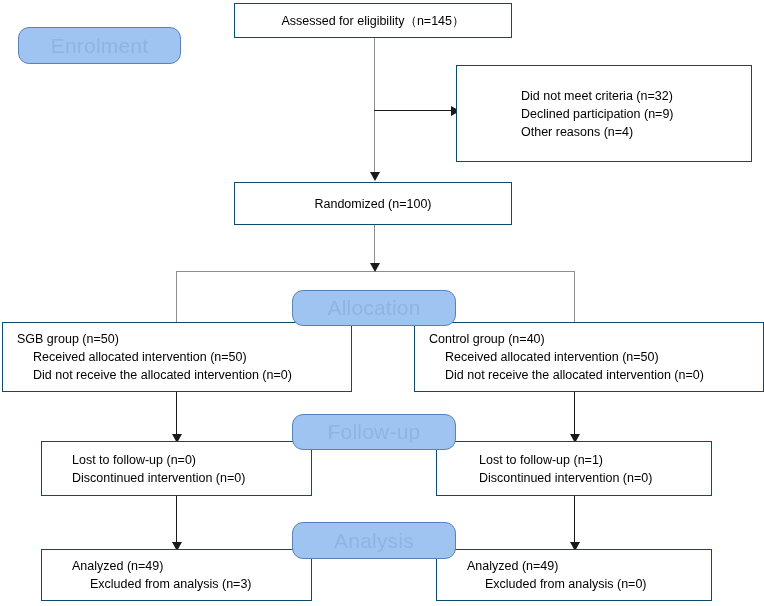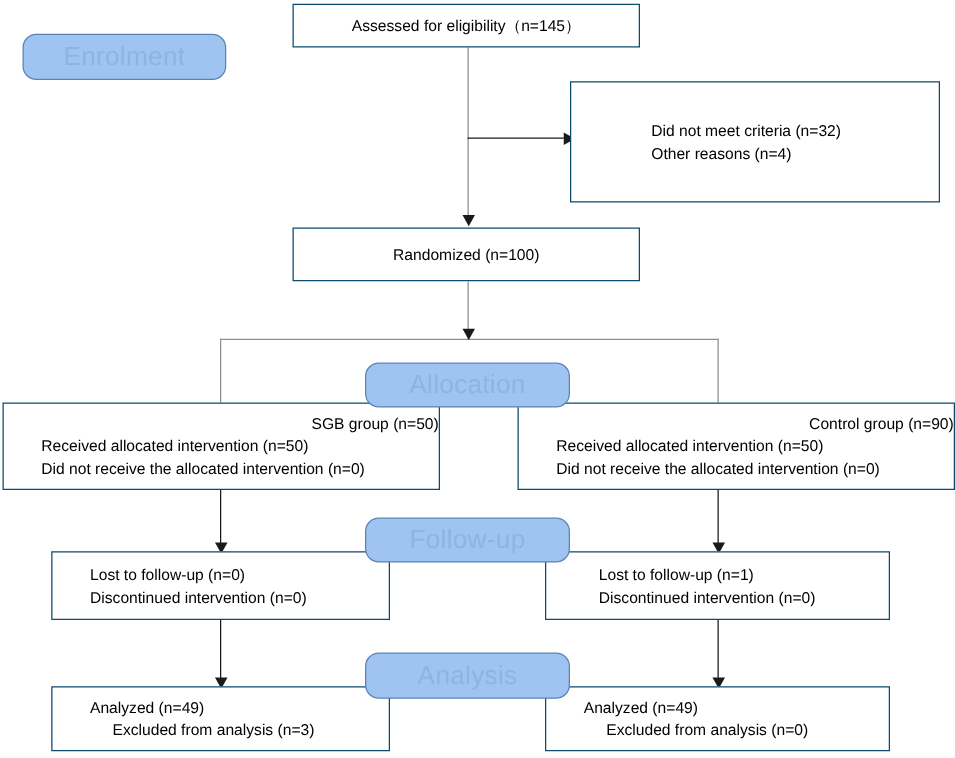--- a/index.html
+++ b/index.html
@@ -30,21 +30,21 @@
     display: flex;
     align-items: center;
     justify-content: center;
     text-align: center;
   }
   .box.listbox {
     display: flex;
     flex-direction: column;
     justify-content: center;
   }
-  .line1 { padding-left: 14px; white-space: nowrap; text-align: right; }
+  .line1 { padding-left: 14px; white-space: nowrap; }
   .line2 { padding-left: 30px; white-space: nowrap; }
   .exc-l1 { padding-left: 48px; white-space: nowrap; }
   .exc-l2 { padding-left: 64px; white-space: nowrap; }
   .an-l1 { padding-left: 30px; white-space: nowrap; }
   .an-l2 { padding-left: 48px; white-space: nowrap; }
 
   
   .pill {
     position: absolute;
     box-sizing: border-box;
@@ -139,35 +139,36 @@
 
   <div class="vline dark" style="left:574px; top:496px; height:48px;"></div>
   <div class="arrow-down" style="left:570px; top:542px;"></div>
 
   <div class="box center" style="left:234px; top:3px; width:278px; height:35px;">
     <span>Assessed for eligibility（n=145）</span>
   </div>
 
   <div class="box listbox" style="left:456px; top:65px; width:296px; height:97px;">
     <div class="exc-l2">Did not meet criteria (n=32)</div>
+    <div class="exc-l2">Declined participation (n=9)</div>
     <div class="exc-l2">Other reasons (n=4)</div>
   </div>
 
   <div class="box center" style="left:234px; top:182px; width:278px; height:43px;text-align:center;">
     <span>Randomized (n=100)</span>
   </div>
 
   <div class="box listbox" style="left:2px; top:322px; width:350px; height:70px;">
     <div class="line1">SGB group (n=50)</div>
     <div class="line2">Received allocated intervention (n=50)</div>
     <div class="line2">Did not receive the allocated intervention (n=0)</div>
   </div>
 
   <div class="box listbox" style="left:414px; top:322px; width:350px; height:70px;">
-    <div class="line1">Control group (n=90)</div>
+    <div class="line1">Control group (n=40)</div>
     <div class="line2">Received allocated intervention (n=50)</div>
     <div class="line2">Did not receive the allocated intervention (n=0)</div>
   </div>
 
   <div class="box listbox" style="left:41px; top:441px; width:271px; height:55px;">
     <div class="line2">Lost to follow-up (n=0)</div>
     <div class="line2">Discontinued intervention (n=0)</div>
   </div>
 
   <div class="box listbox" style="left:436px; top:441px; width:276px; height:55px;padding-left:12px;">

